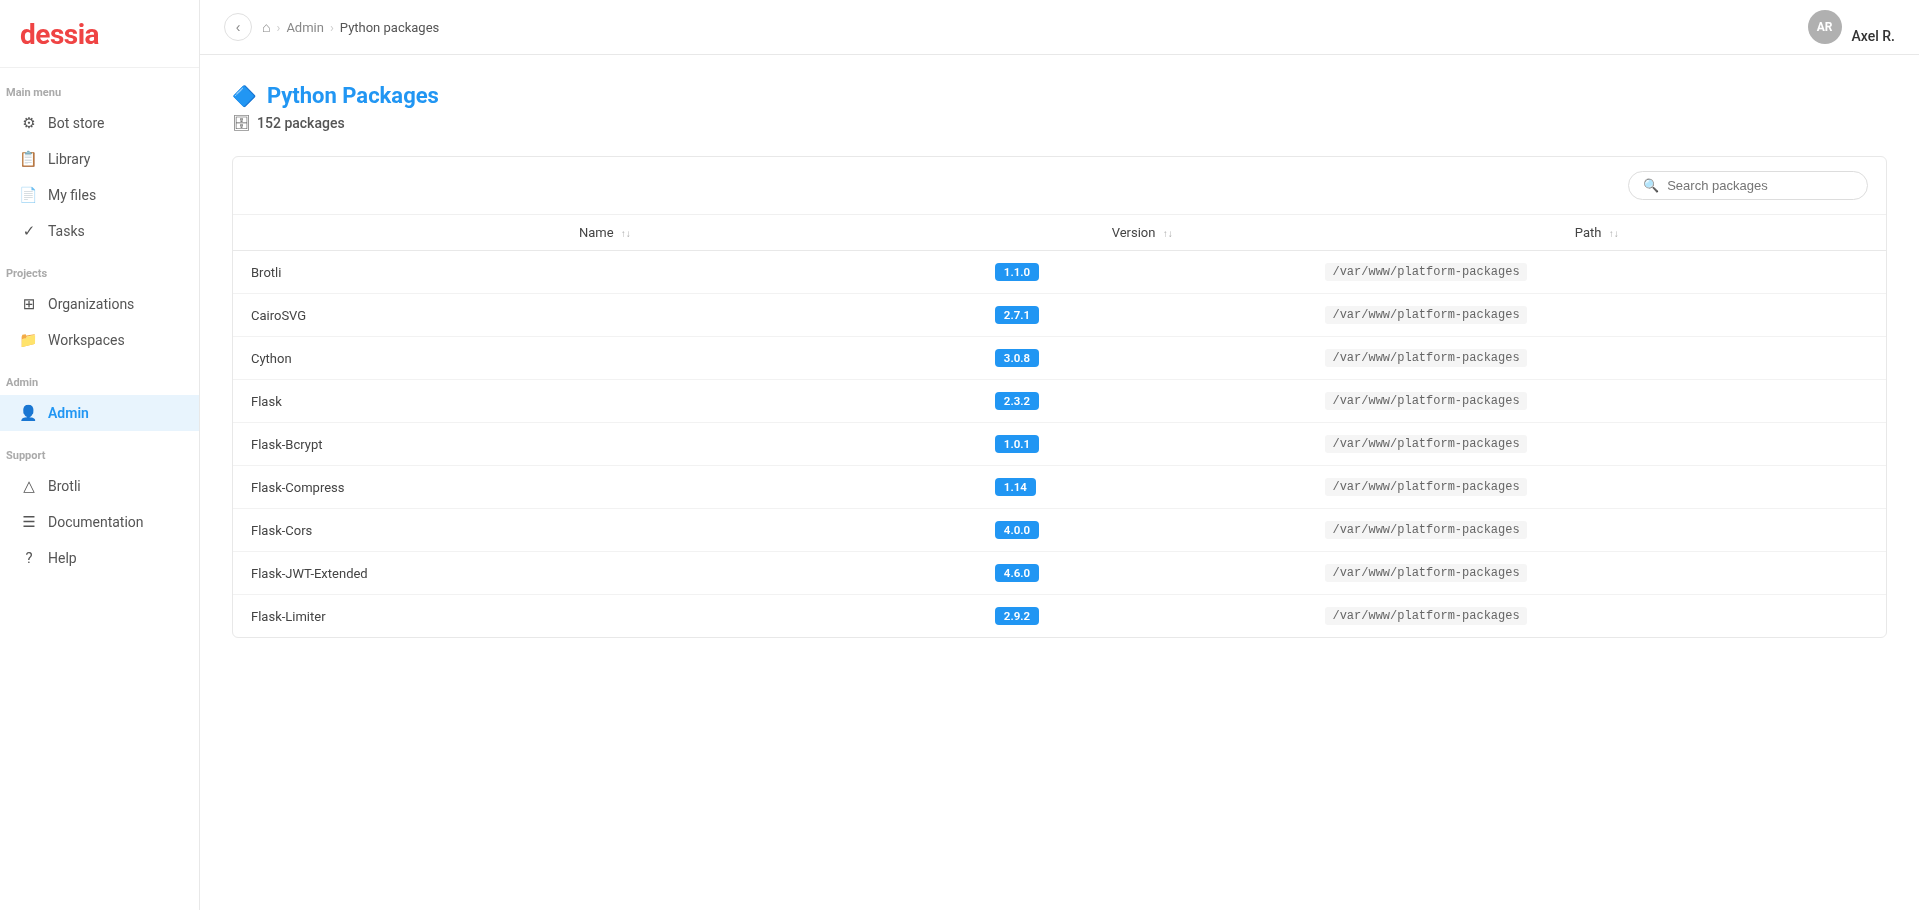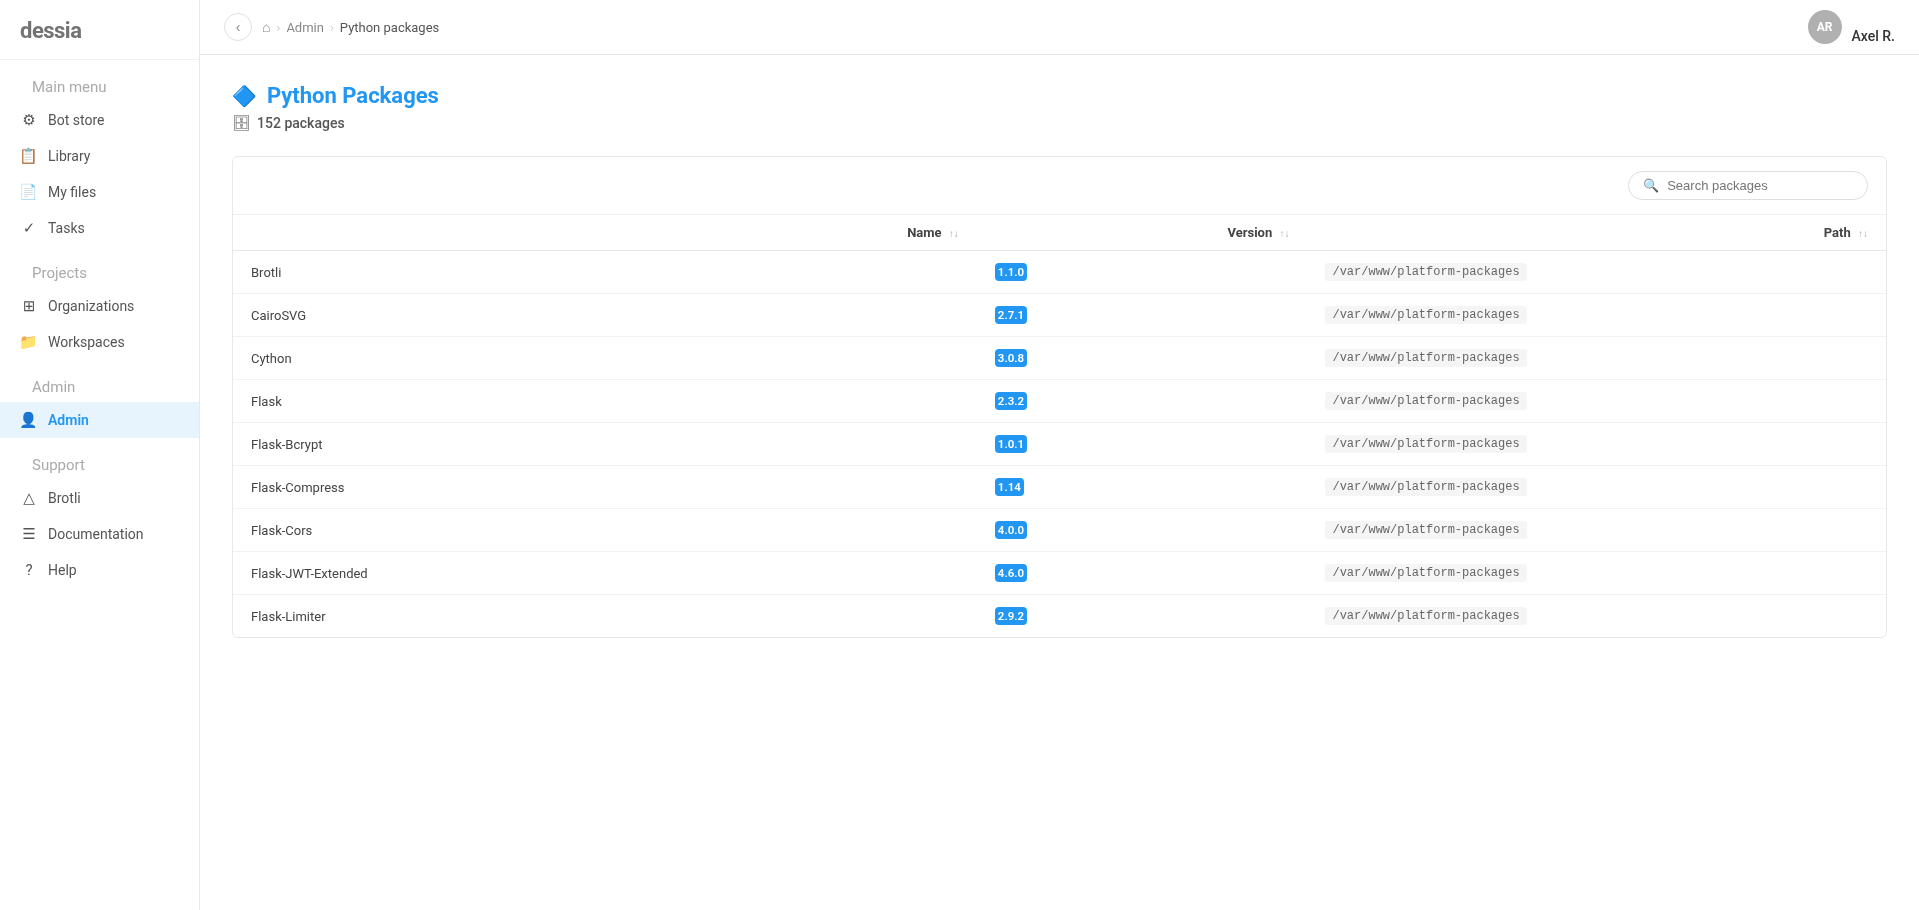--- a/index.html
+++ b/index.html
@@ -15,32 +15,32 @@
       flex-direction: column;
       padding: 0;
       height: 100vh;
       overflow-y: auto;
     }
     .sidebar-logo {
       padding: 18px 20px 16px;
       border-bottom: 1px solid #f0f0f0;
     }
     .logo-text {
-      font-size: 22px;
+      font-size: 28px;
       font-weight: 700;
-      color: #737373;
+      color: #ef4444;
       letter-spacing: -0.5px;
       text-align: center;
     }
     .sidebar-section-label {
-      font-size: 15px;
+      font-size: 11px;
       color: #aaa;
       text-transform: none;
-      padding: 18px 32px 6px;
-      font-weight: 400;
+      padding: 18px 6px 6px;
+      font-weight: 700;
       letter-spacing: 0;
     }
     .sidebar-item {
       display: flex;
       align-items: center;
       gap: 10px;
       padding: 9px 20px;
       cursor: pointer;
       color: #555;
       font-size: 14px;
@@ -175,24 +175,24 @@
       width: 100%;
       background: transparent;
     }
 
     
     .packages-table {
       width: 100%;
       border-collapse: collapse;
     }
     .packages-table th {
-      text-align: right;
+      text-align: center;
       padding: 10px 18px;
       font-size: 13px;
-      font-weight: 700;
+      font-weight: 400;
       color: #444;
       border-bottom: 1px solid #e8e8e8;
       background: #fff;
     }
     .packages-table th .sort-icon {
       display: inline-flex;
       flex-direction: column;
       margin-left: 4px;
       vertical-align: middle;
       font-size: 10px;
@@ -208,21 +208,21 @@
     }
     .packages-table tr:last-child td { border-bottom: none; }
 
     .version-badge {
       display: inline-block;
       background: #2196F3;
       color: #fff;
       font-size: 11.5px;
       font-weight: 600;
       border-radius: 4px;
-      padding: 2px 3px;
+      padding: 2px 9px;
     }
     .path-cell {
       font-family: 'Courier New', monospace;
       font-size: 12px;
       color: #666;
       background: #f5f5f5;
       border-radius: 3px;
       padding: 2px 7px;
       display: inline-block;
     }

